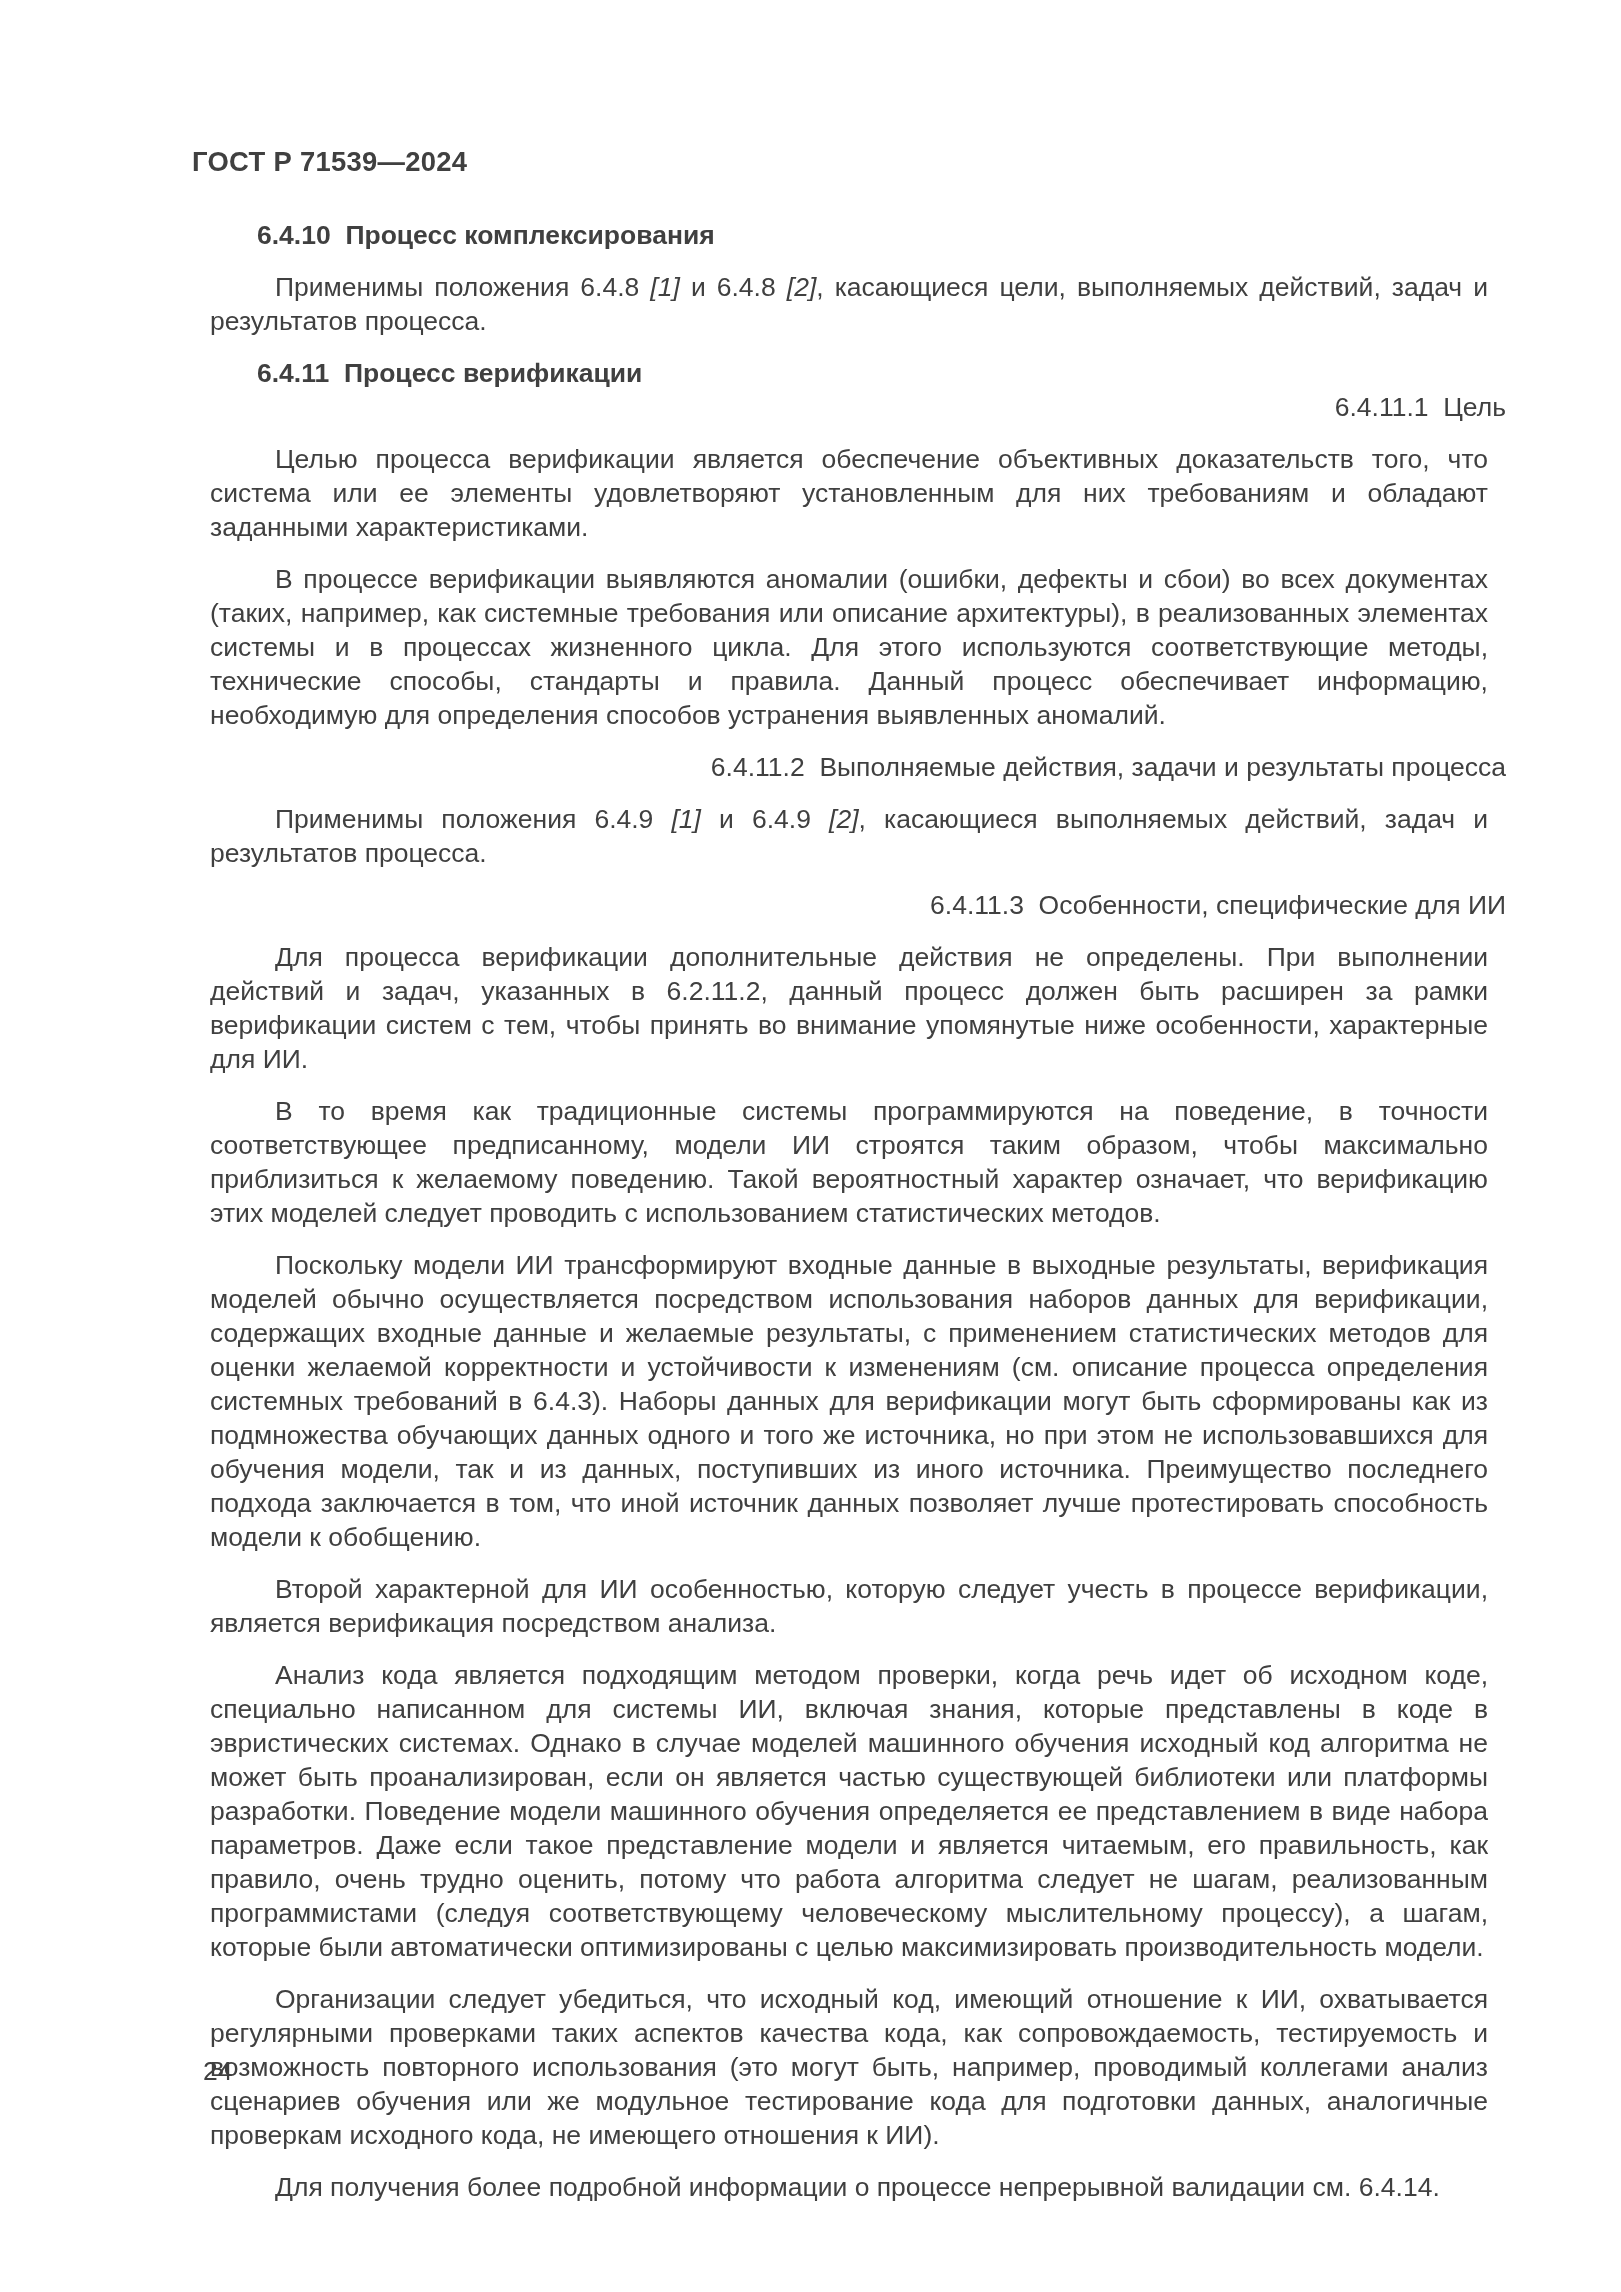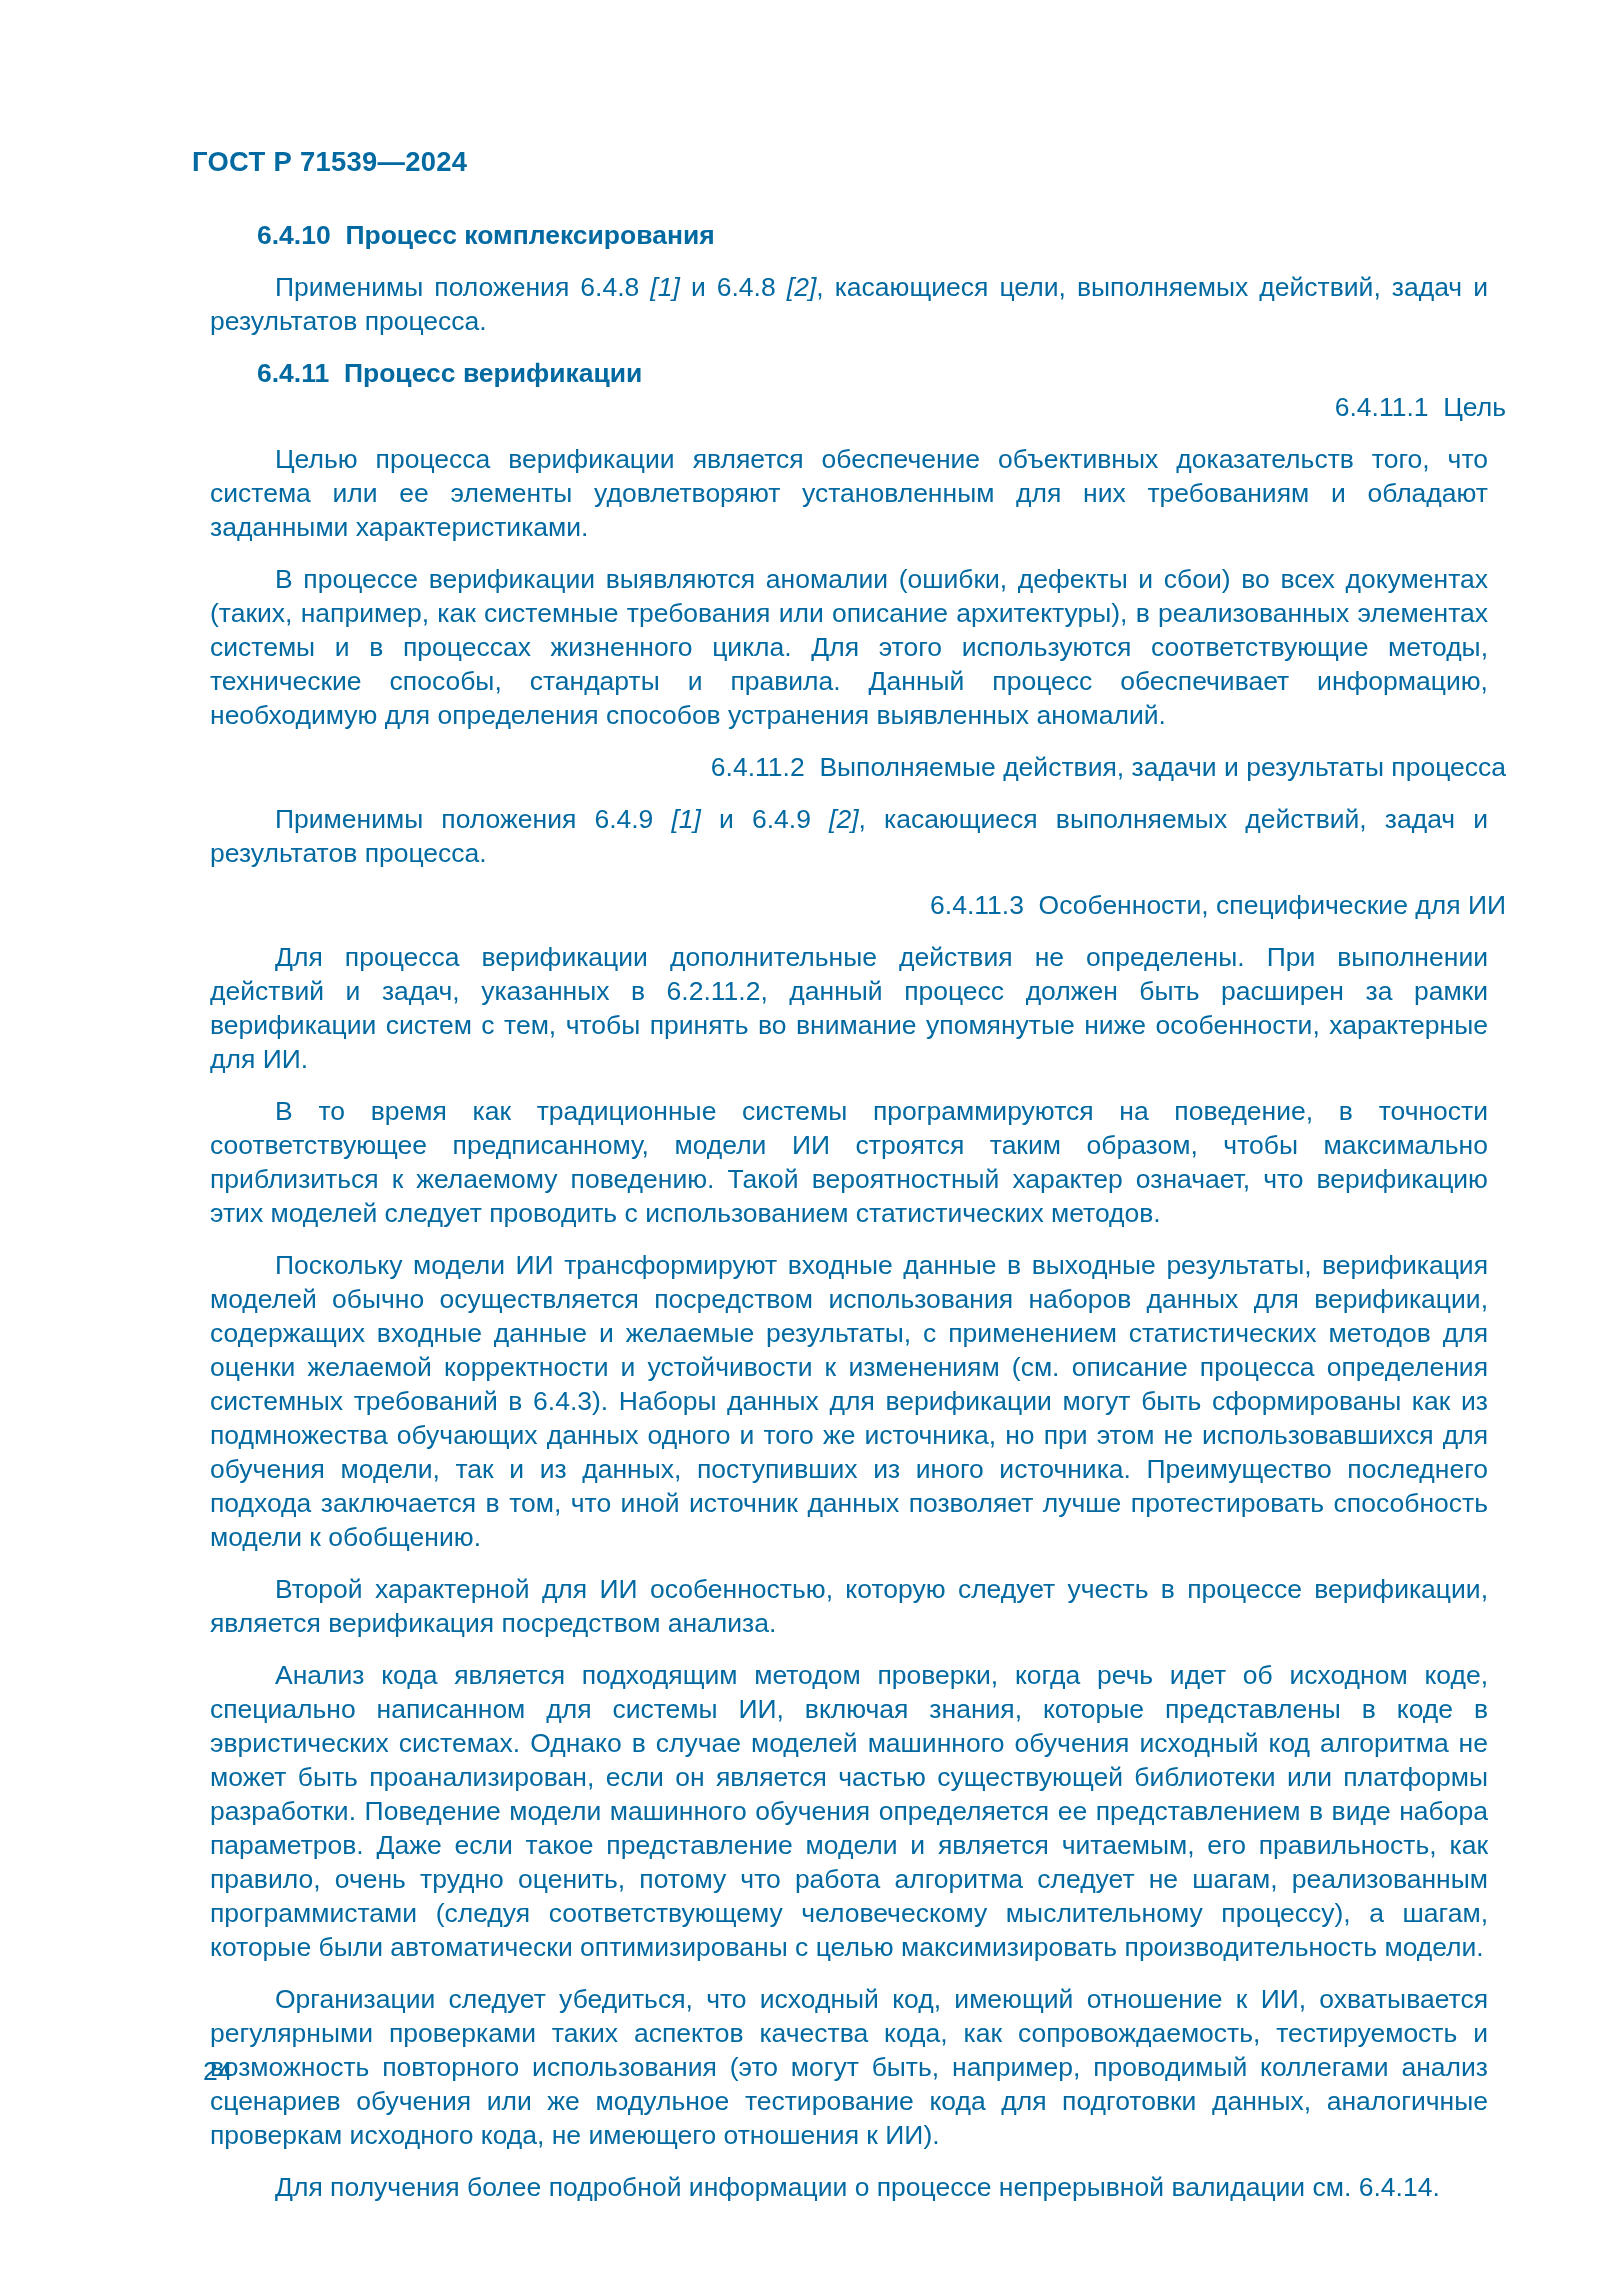--- a/index.html
+++ b/index.html
@@ -5,21 +5,21 @@
   html, body {
     margin: 0;
     padding: 0;
     background: #ffffff;
   }
   .page {
     position: relative;
     width: 1621px;
     height: 2293px;
     background: #ffffff;
-    color: #0369a1;
+    color: #404040;
     font-family: "Liberation Sans", "DejaVu Sans", sans-serif;
     overflow: hidden;
   }
   .doc-header {
     position: absolute;
     left: 192px;
     top: 146px;
     font-size: 27.4px;
     font-weight: bold;
     letter-spacing: 0.3px;

